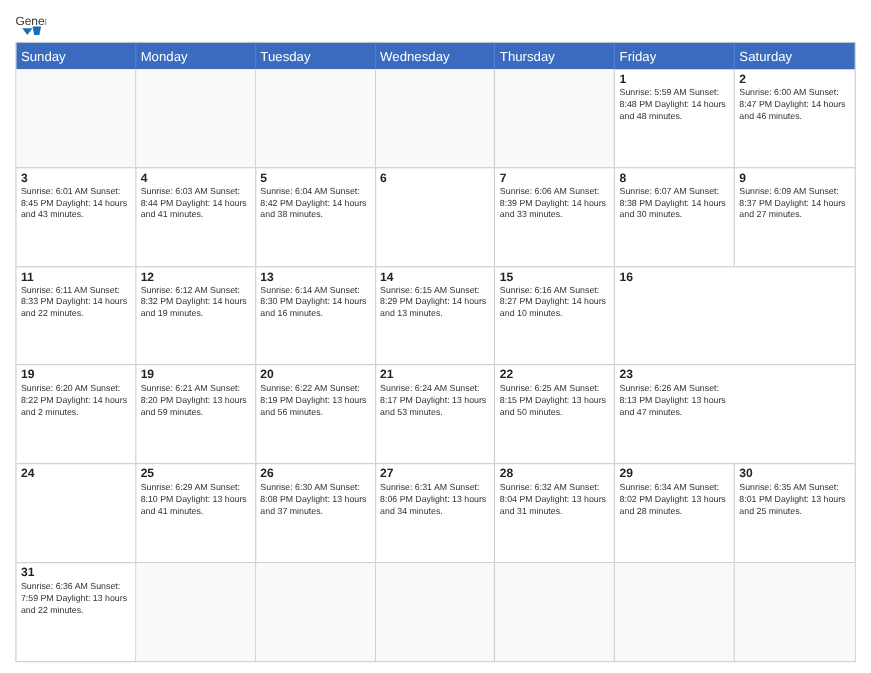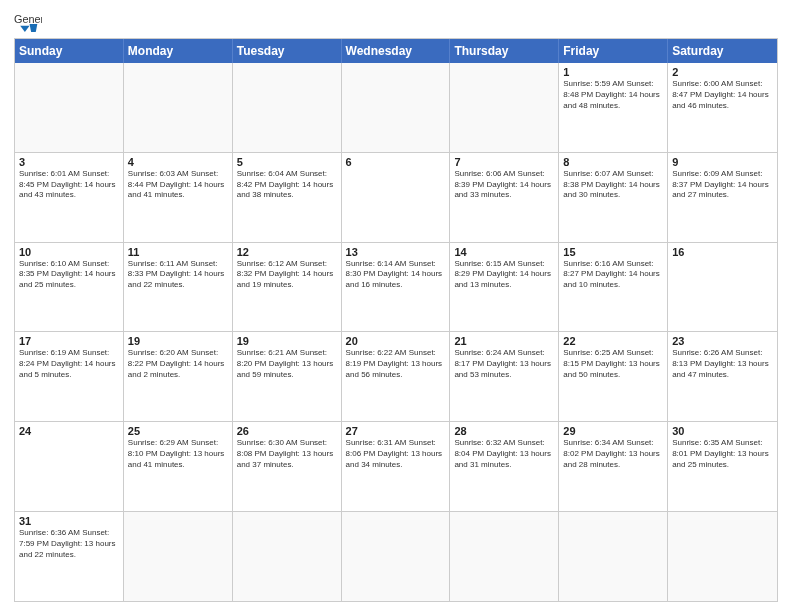--- a/index.html
+++ b/index.html
@@ -52,21 +52,21 @@
       border: 1px solid #ccc;
     }
     .cal-header {
       display: grid;
       grid-template-columns: repeat(7, 1fr);
       background: #3a6bbf;
     }
     .cal-header-cell {
       color: #fff;
       font-size: 12px;
-      font-weight: bold;
+      font-weight: normal;
       padding: 5px 4px;
       text-align: left;
       border-right: 1px solid #5580cc;
     }
     .cal-header-cell:last-child {
       border-right: none;
     }
     .cal-body {
       flex: 1;
       display: flex;
@@ -198,26 +198,20 @@
           </div>
           <div class="cal-cell">
             <span class="day-num">9</span>
             <div class="cell-info">Sunrise: 6:09 AM
 Sunset: 8:37 PM
 Daylight: 14 hours and 27 minutes.</div>
           </div>
         </div>
         <div class="cal-row">
           <div class="cal-cell">
-            <span class="day-num">10</span>
-            <div class="cell-info">Sunrise: 6:10 AM
-Sunset: 8:35 PM
-Daylight: 14 hours and 25 minutes.</div>
-          </div>
-          <div class="cal-cell">
             <span class="day-num">11</span>
             <div class="cell-info">Sunrise: 6:11 AM
 Sunset: 8:33 PM
 Daylight: 14 hours and 22 minutes.</div>
           </div>
           <div class="cal-cell">
             <span class="day-num">12</span>
             <div class="cell-info">Sunrise: 6:12 AM
 Sunset: 8:32 PM
 Daylight: 14 hours and 19 minutes.</div>
@@ -238,26 +232,20 @@
             <span class="day-num">15</span>
             <div class="cell-info">Sunrise: 6:16 AM
 Sunset: 8:27 PM
 Daylight: 14 hours and 10 minutes.</div>
           </div>
           <div class="cal-cell">
             <span class="day-num">16</span>
           </div>
         </div>
         <div class="cal-row">
-          <div class="cal-cell">
-            <span class="day-num">17</span>
-            <div class="cell-info">Sunrise: 6:19 AM
-Sunset: 8:24 PM
-Daylight: 14 hours and 5 minutes.</div>
-          </div>
           <div class="cal-cell">
             <span class="day-num">19</span>
             <div class="cell-info">Sunrise: 6:20 AM
 Sunset: 8:22 PM
 Daylight: 14 hours and 2 minutes.</div>
           </div>
           <div class="cal-cell">
             <span class="day-num">19</span>
             <div class="cell-info">Sunrise: 6:21 AM
 Sunset: 8:20 PM

